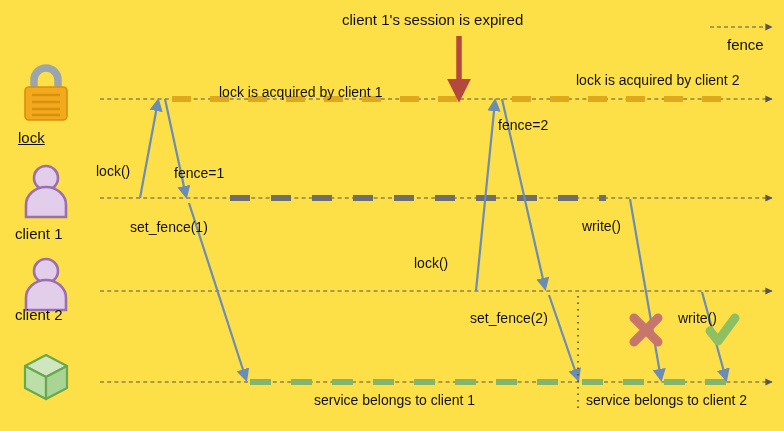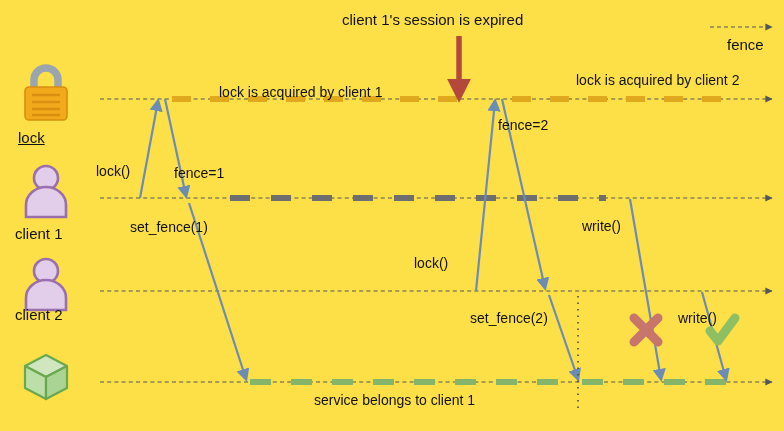--- a/index.html
+++ b/index.html
@@ -133,20 +133,21 @@
   <div class="lbl title" style="left:342px;top:11px;">client 1's session is expired</div>
   <div class="lbl title" style="left:727px;top:36px;">fence</div>
 
   <div class="lbl lane-name" style="left:18px;top:129px;text-decoration:underline;">lock</div>
   <div class="lbl lane-name" style="left:15px;top:225px;">client 1</div>
   <div class="lbl lane-name" style="left:15px;top:306px;">client 2</div>
 
   <div class="lbl note" style="left:219px;top:84px;">lock is acquired by client 1</div>
   <div class="lbl note" style="left:553px;top:72px;margin-left:23px;">lock is acquired by client 2</div>
   <div class="lbl note" style="left:314px;top:392px;">service belongs to client 1</div>
+  <div class="lbl note" style="left:586px;top:392px;">service belongs to client 2</div>
 
   <div class="lbl call" style="left:96px;top:163px;">lock()</div>
   <div class="lbl call" style="left:174px;top:117px;margin-top:48px;">fence=1</div>
   <div class="lbl call" style="left:118px;top:219px;margin-left:12px;">set_fence(1)</div>
   <div class="lbl call" style="left:414px;top:255px;">lock()</div>
   <div class="lbl call" style="left:498px;top:117px;">fence=2</div>
   <div class="lbl call" style="left:470px;top:310px;">set_fence(2)</div>
   <div class="lbl call" style="left:582px;top:218px;">write()</div>
   <div class="lbl call" style="left:678px;top:310px;">write()</div>
 

